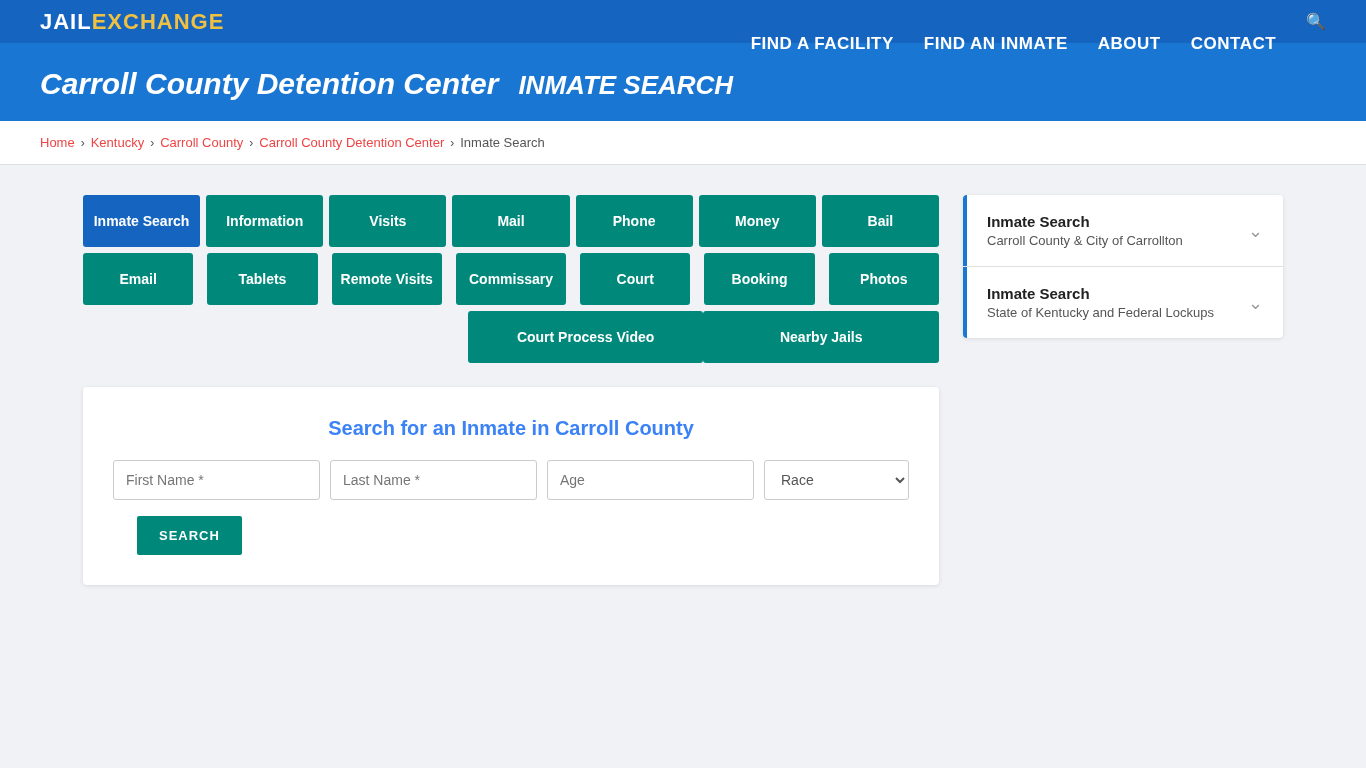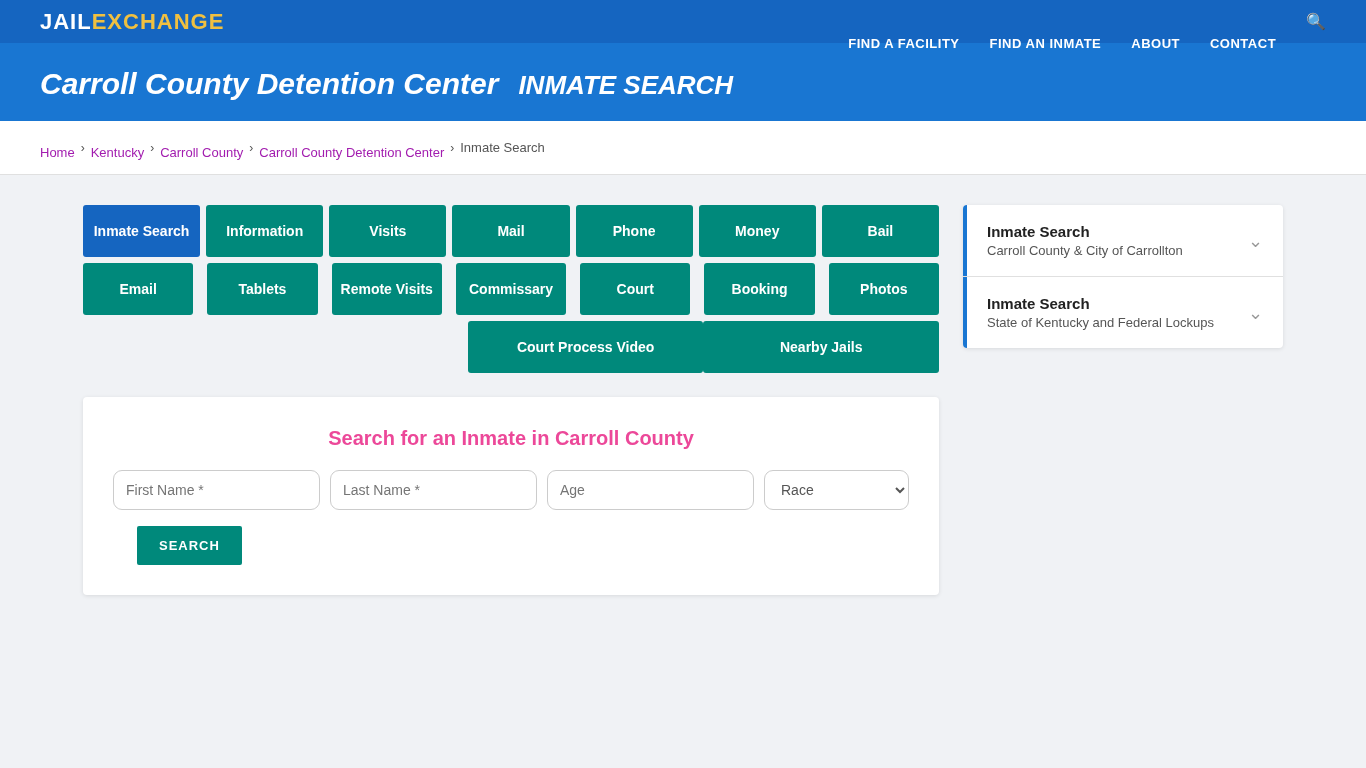--- a/index.html
+++ b/index.html
@@ -18,21 +18,21 @@
       font-size: 22px;
       font-weight: 900;
       letter-spacing: 1px;
       color: #fff;
     }
     .logo span { color: #f0c040; }
     nav { display: flex; align-items: center; gap: 30px; }
     nav a {
       color: #fff;
       text-decoration: none;
-      font-size: 13px;
+      font-size: 17px;
       font-weight: 700;
       letter-spacing: 0.5px;
       cursor: pointer;
       margin-top: 44px;
     }
     .search-icon { color: #fff; font-size: 16px; cursor: pointer; }
 
     
     .hero {
       background: #1976d2;
@@ -52,21 +52,21 @@
     
     .breadcrumb {
       background: #fff;
       padding: 14px 40px;
       font-size: 13px;
       display: flex;
       align-items: center;
       gap: 6px;
       border-bottom: 1px solid #e0e0e0;
     }
-    .breadcrumb a { color: #a21caf; text-decoration: none; cursor: pointer; margin-top: 10px; }
+    .breadcrumb a { color: #ef4444; text-decoration: none; cursor: pointer; }
     .breadcrumb-sep { color: #555; font-size: 12px; }
     .breadcrumb-current { color: #555; }
 
     
     .main-container {
       max-width: 1280px;
       margin: 0 auto;
       padding: 30px 40px;
       display: flex;
       gap: 24px;
@@ -118,33 +118,33 @@
       background: #fff;
       border-radius: 4px;
       padding: 30px;
       box-shadow: 0 1px 4px rgba(0,0,0,0.1);
     }
     .search-form-title {
       font-size: 20px;
       font-weight: 700;
       text-align: center;
       margin-bottom: 20px;
-      color: #ec4899;
+      color: #3b82f6;
     }
     .search-form-fields {
       display: flex;
       gap: 10px;
       margin-bottom: 16px;
     }
     .search-form-fields input,
     .search-form-fields select {
       flex: 1;
       padding: 10px 12px;
       border: 1px solid #ccc;
-      border-radius: 9px;
+      border-radius: 3px;
       font-size: 14px;
       color: #555;
       background: #fff;
     }
     .search-form-fields select { cursor: pointer; }
     .search-btn {
       background: #00897b;
       color: #fff;
       border: none;
       padding: 12px 22px;

